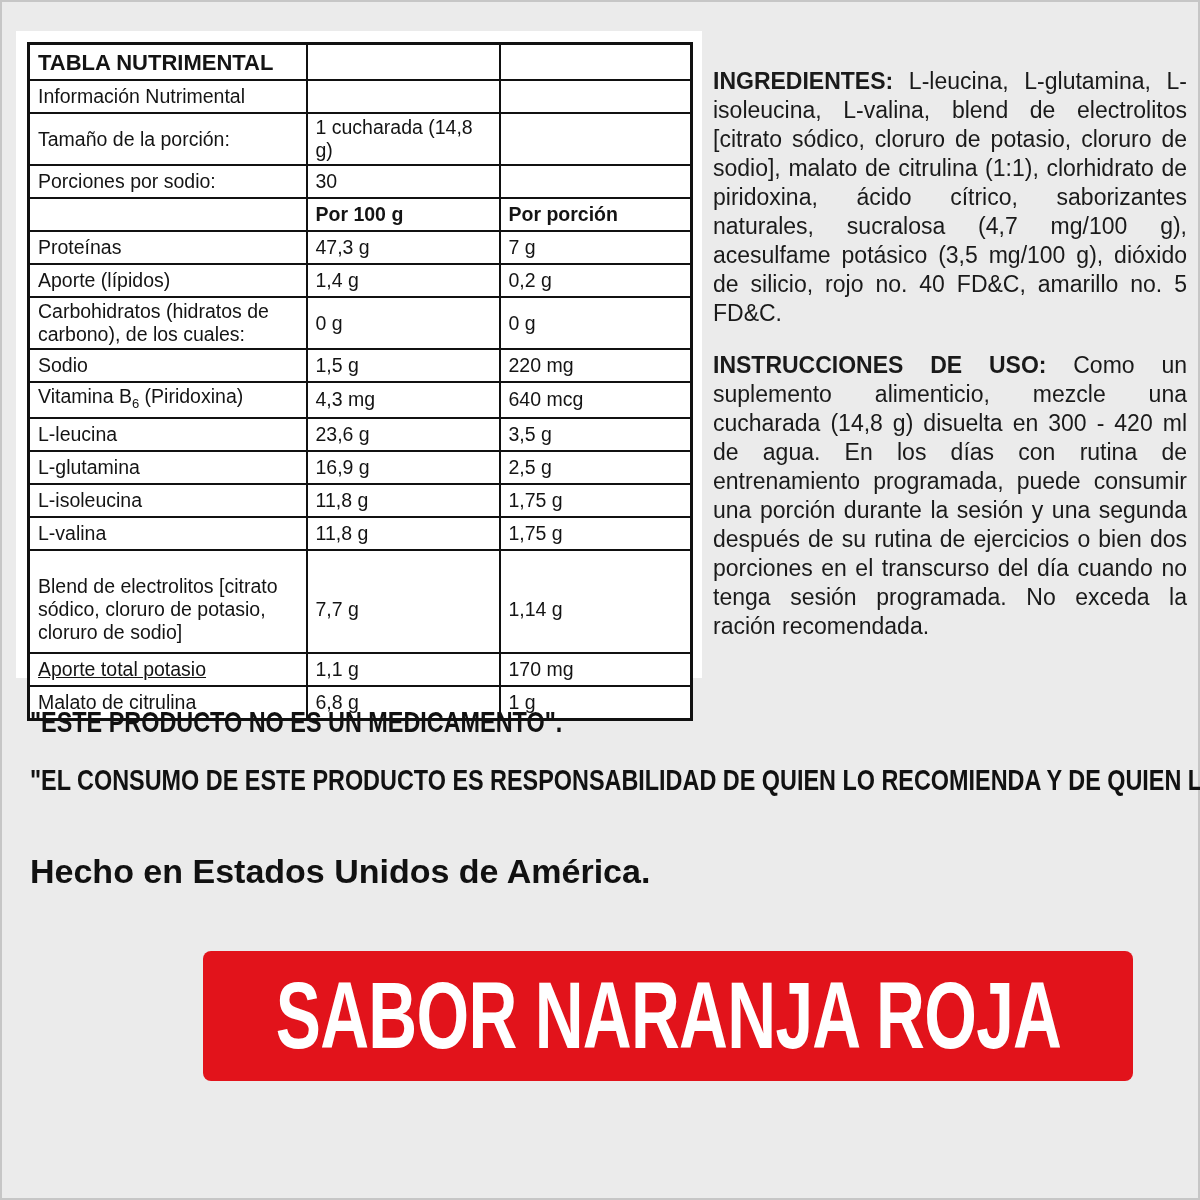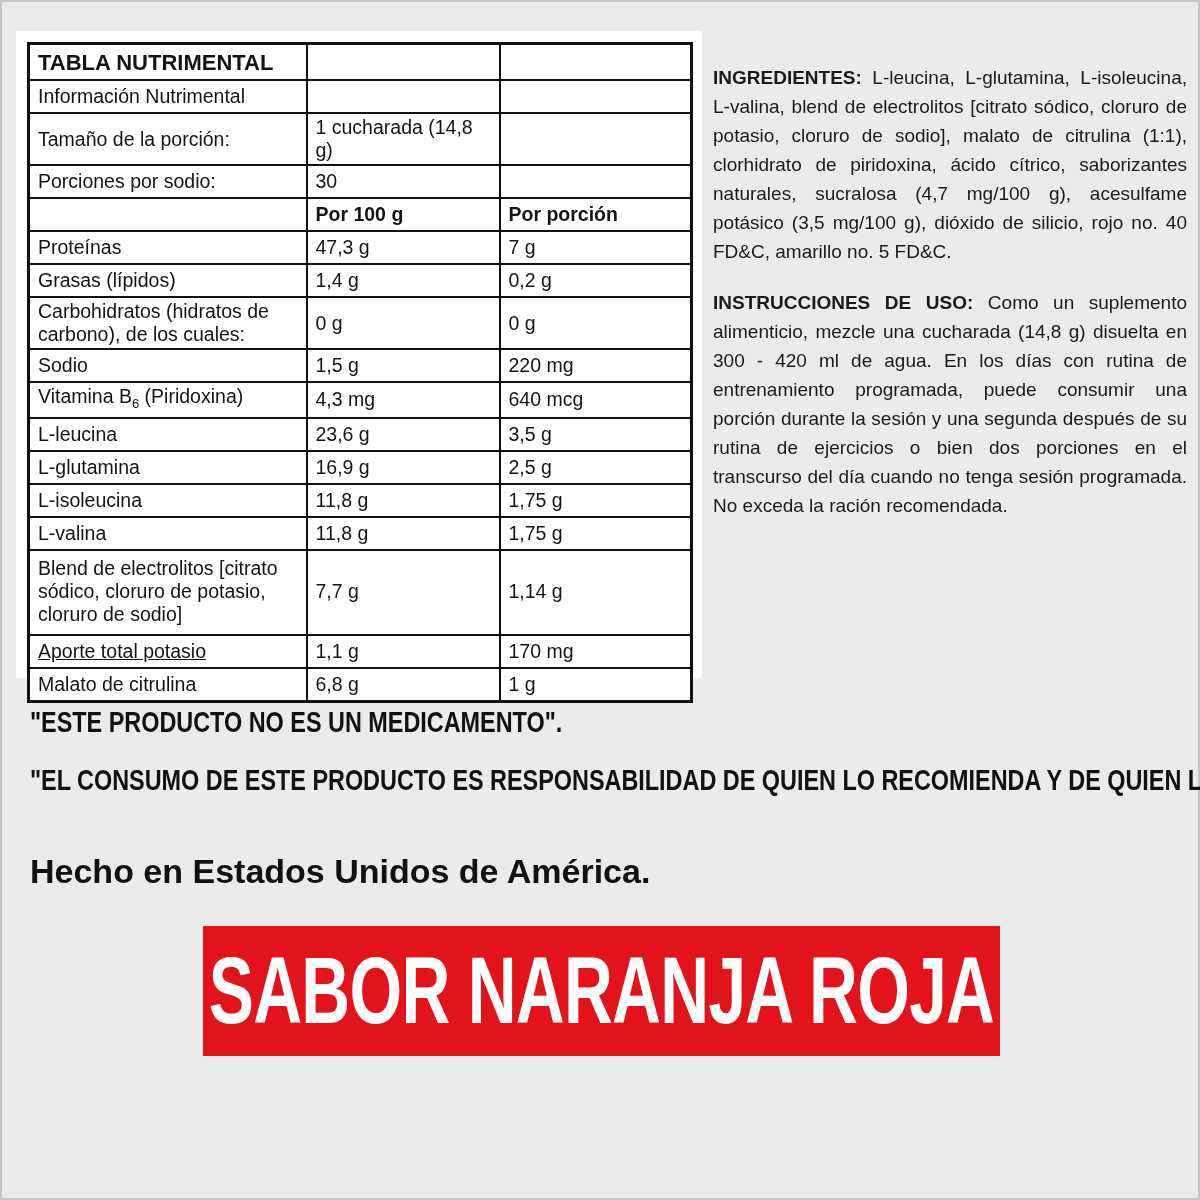--- a/index.html
+++ b/index.html
@@ -37,32 +37,32 @@
   table.nutri td {
     border: 2px solid #111;
     padding: 2px 8px;
     line-height: 23px;
     height: 27px;
     vertical-align: middle;
   }
   td.val { text-align: left; }
   td.bold { font-weight: bold; }
   tr.title-row td { height: 30px; font-size: 22px; margin-left: 12px; }
-  tr.tall td { padding-top: 6px; padding-bottom: 8px; }
+  tr.tall td { padding-top: 24px; padding-bottom: 8px; }
   td.indent { padding-left: 26px; text-decoration: underline; }
   sub.vsub { font-size: 13px; }
 
   
   .right-col {
     position: absolute;
     left: 713px; top: 44px;
     width: 474px;
   }
   .para {
-    font-size: 19px;
+    font-size: 23px;
     line-height: 29px;
     text-align: justify;
     color: #1a1a1a;
   }
   .para + .para { margin-top: 22px; }
   .para b { font-weight: bold; }
 
   
   .disclaimer {
     position: absolute;
@@ -80,26 +80,27 @@
     position: absolute;
     left: 30px; top: 852px;
     font-weight: bold;
     font-size: 34px;
     color: #111;
   }
 
   
   .banner {
     position: absolute;
-    left: 203px; top: 926px;
-    width: 797px; height: 130px;
+    left: 203px; top: 951px;
+    width: 930px; height: 130px;
     background: #e2131b;
     display: flex;
     align-items: center;
     justify-content: center;
+    border-radius: 8px;
   }
   .banner-text {
     display: inline-block;
     color: #ffffff;
     font-weight: bold;
     font-size: 94px;
     line-height: 1;
     white-space: nowrap;
     letter-spacing: -1px;
     transform: scaleX(0.72);
@@ -145,21 +146,21 @@
       <td class="val bold">Por 100 g</td>
       <td class="val bold">Por porción</td>
     </tr>
 
     <tr>
       <td>Proteínas</td>
       <td class="val">47,3 g</td>
       <td class="val">7 g</td>
     </tr>
     <tr>
-      <td>Grasas (lípidos)</td>
+      <td>Aporte (lípidos)</td>
       <td class="val">1,4 g</td>
       <td class="val">0,2 g</td>
     </tr>
     <tr>
       <td>Carbohidratos (hidratos de carbono), de los cuales:</td>
       <td class="val">0 g</td>
       <td class="val">0 g</td>
     </tr>
     <tr>
       <td>Sodio</td>

